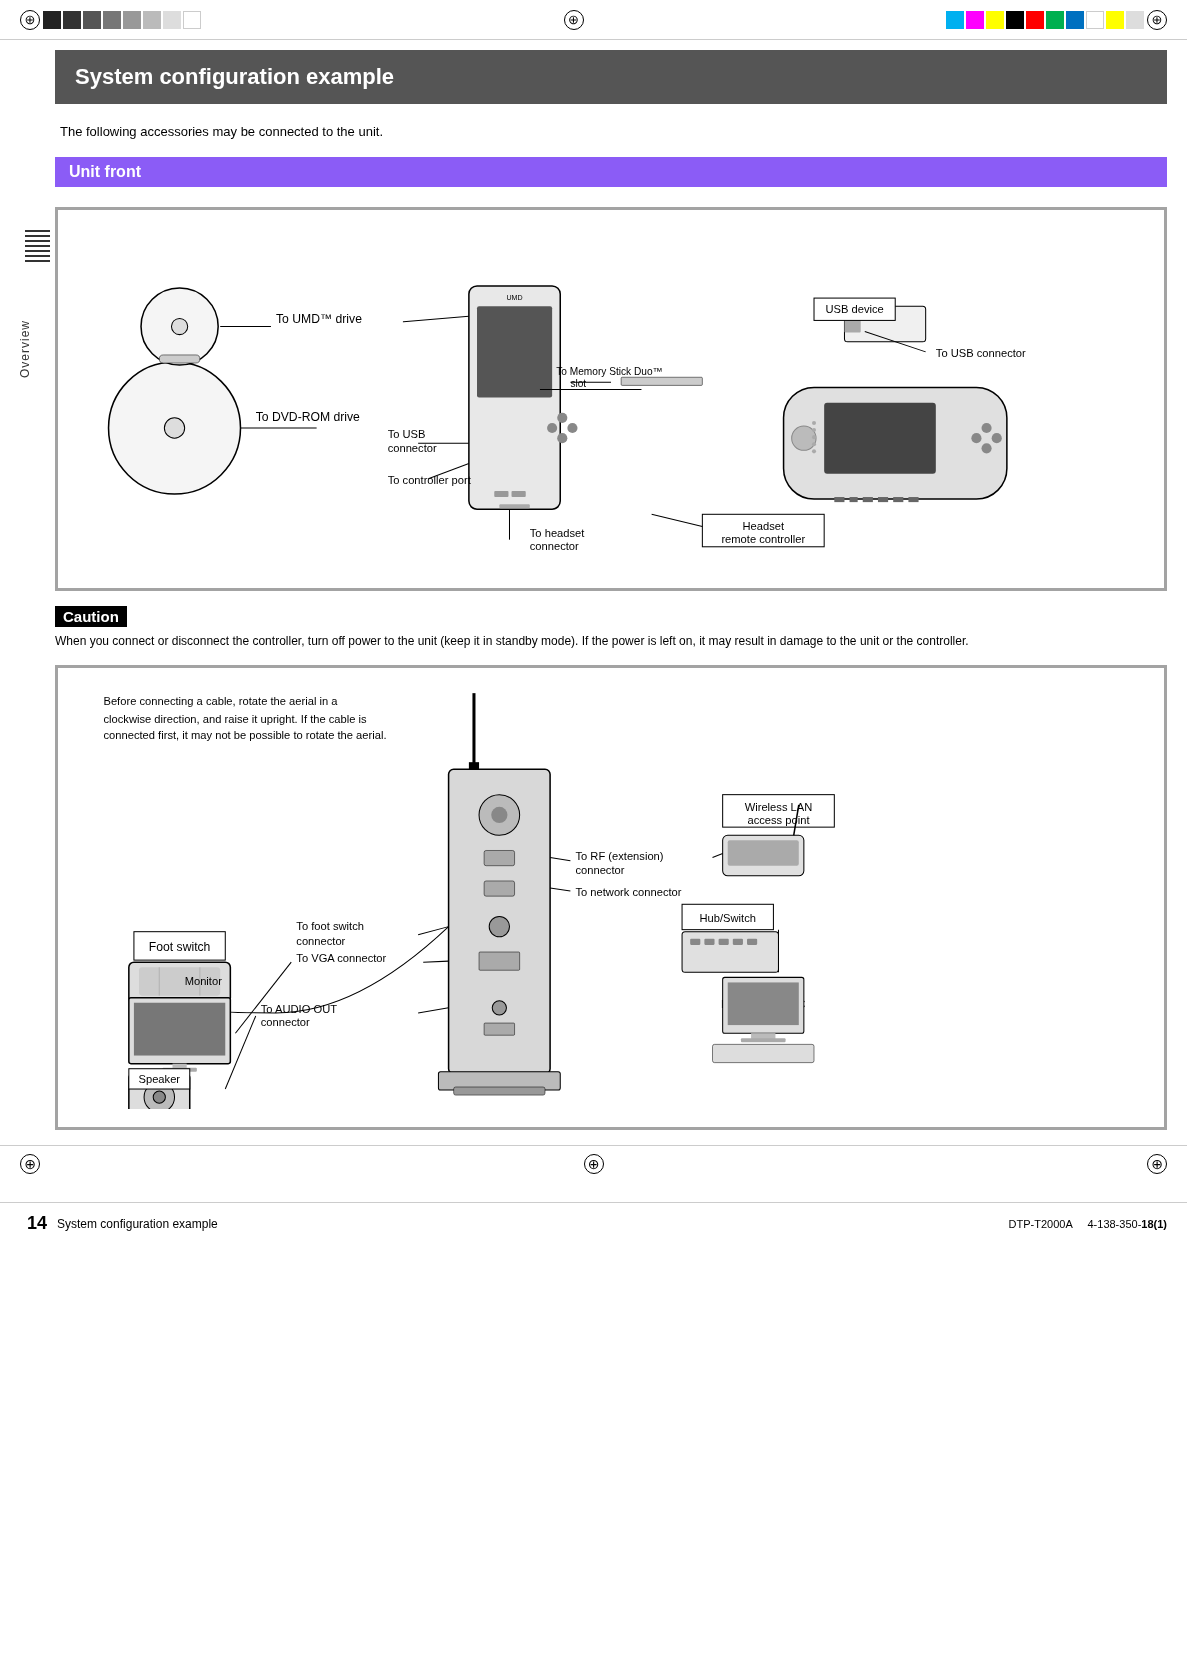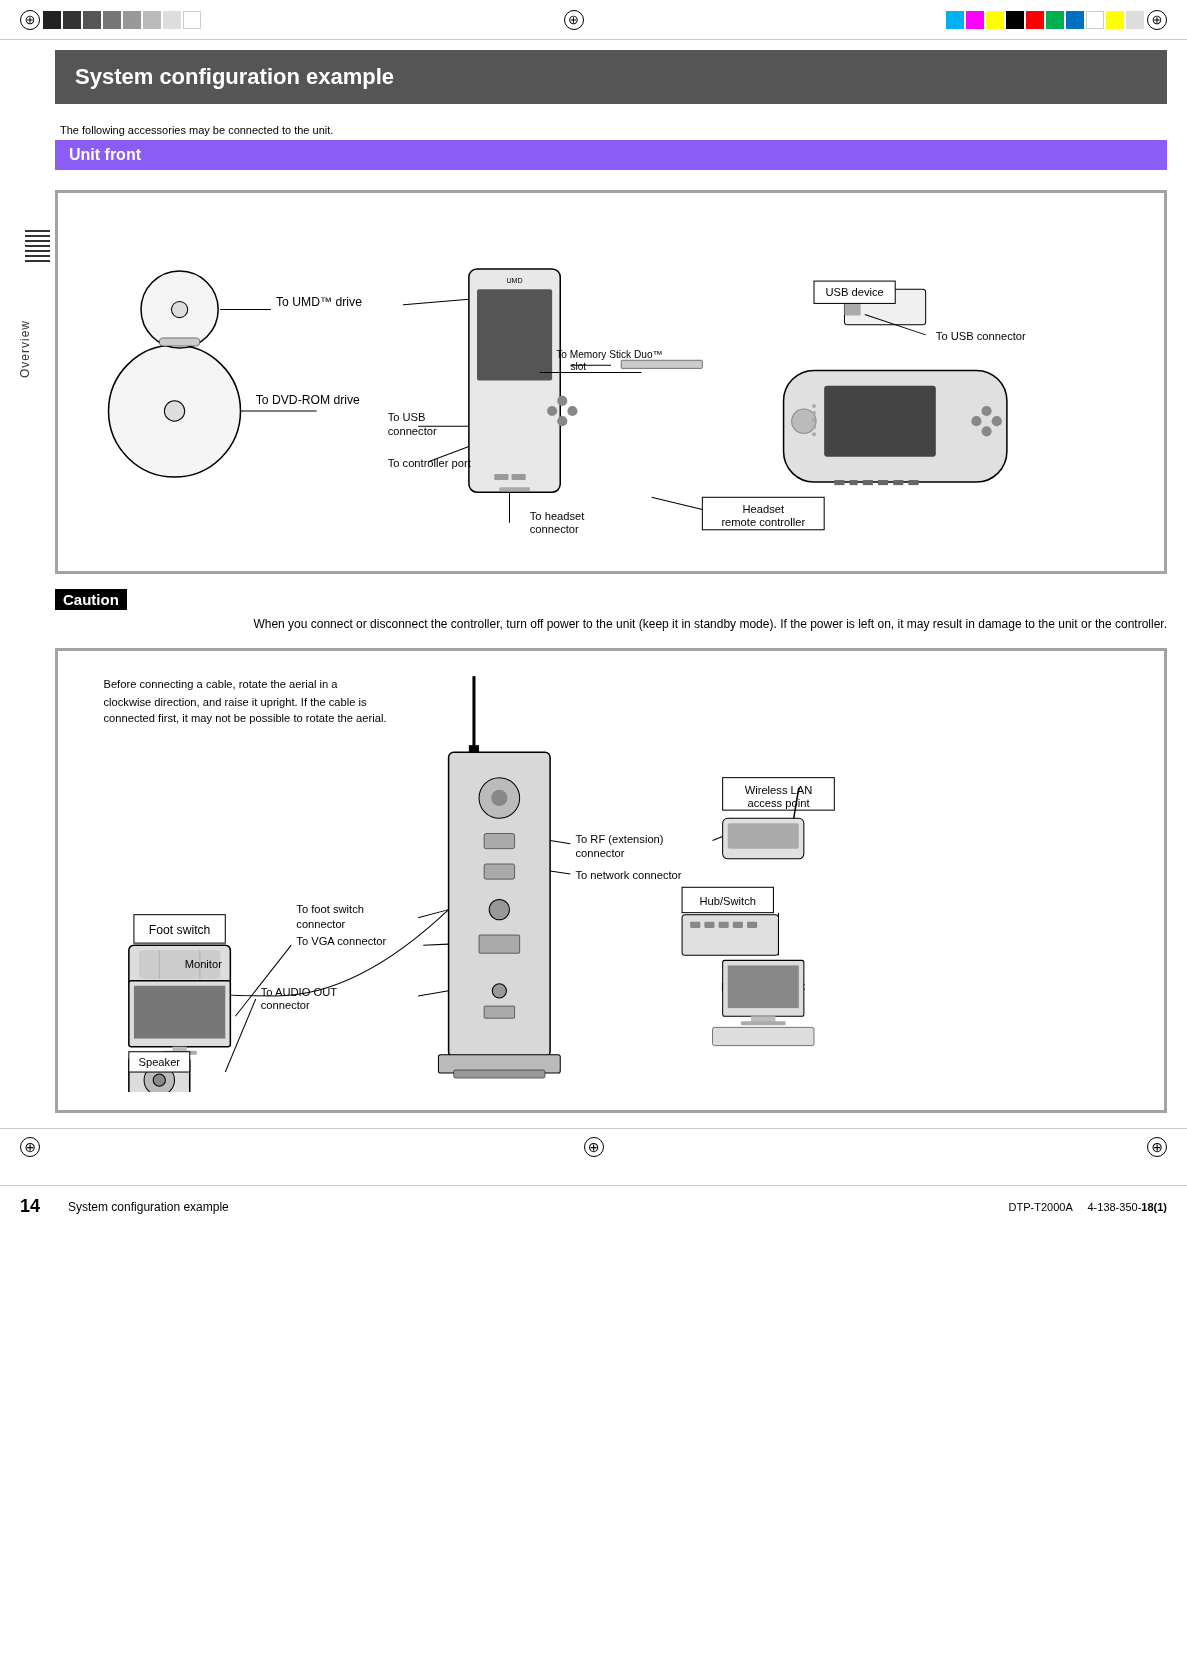--- a/index.html
+++ b/index.html
@@ -55,22 +55,22 @@
     .title-bar {
       background: #555;
       color: #fff;
       padding: 14px 20px;
       font-size: 22px;
       font-weight: bold;
       margin-bottom: 20px;
     }
 
     .intro-text {
-      font-size: 11px;
-      margin-bottom: 4px;
+      font-size: 13px;
+      margin-bottom: 18px;
       margin-left: 5px;
     }
 
     
     .section-header {
       background: #8b5cf6;
       color: #fff;
       padding: 6px 14px;
       font-size: 16px;
       font-weight: bold;
@@ -95,21 +95,20 @@
       background: #000;
       color: #fff;
       font-size: 15px;
       font-weight: bold;
       padding: 2px 8px;
       margin-bottom: 5px;
     }
     .caution-text {
       font-size: 12px;
       line-height: 1.5;
-      text-align: right;
     }
 
     
     .footer {
       display: flex;
       justify-content: space-between;
       align-items: center;
       padding: 10px 20px;
       border-top: 1px solid #ccc;
       margin-top: 20px;
@@ -429,21 +428,21 @@
   </div>
   <div style="display:flex;align-items:center;gap:10px;">
     <div style="width:20px;height:20px;border:1px solid #000;border-radius:50%;display:flex;align-items:center;justify-content:center;font-size:14px;">⊕</div>
   </div>
   <div style="display:flex;align-items:center;gap:10px;">
     <div style="width:20px;height:20px;border:1px solid #000;border-radius:50%;display:flex;align-items:center;justify-content:center;font-size:14px;">⊕</div>
   </div>
 </div>
 
 <div class="footer">
-  <div style="display:flex;align-items:center;gap:28px;">
+  <div style="display:flex;align-items:center;gap:10px;margin-left:7px;">
     <span class="page-num">14</span>
     <span class="footer-title">System configuration example</span>
   </div>
   <div class="footer-codes">
     <span>DTP-T2000A</span>
     &nbsp;&nbsp;&nbsp;
     <span>4-138-350-</span><span style="font-weight:bold;">18(1)</span>
   </div>
 </div>
 

